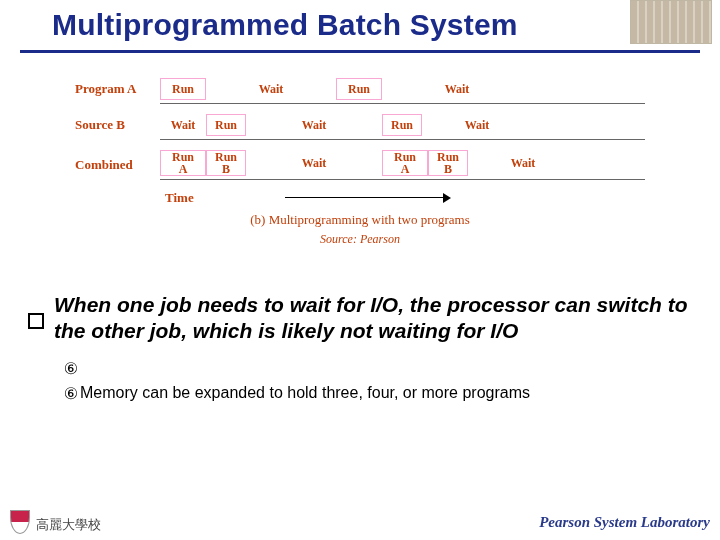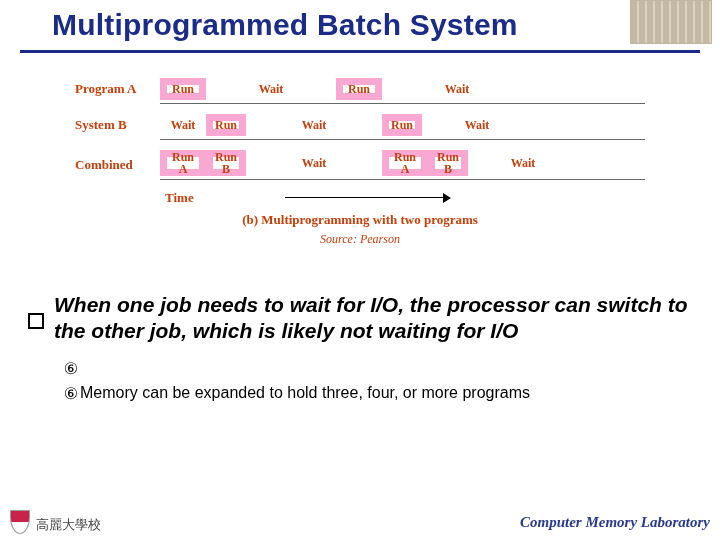--- a/index.html
+++ b/index.html
@@ -73,21 +73,21 @@
   .seg {
     display: flex;
     align-items: center;
     justify-content: center;
     font-weight: bold;
     font-size: 12px;
     height: 22px;
     box-sizing: border-box;
   }
   .seg.box {
-    border: 7px solid #f9a8d4;
+    border: 1px solid #f9a8d4;
   }
   .seg.stack {
     flex-direction: column;
     line-height: 1.0;
     height: 26px;
   }
   .hr-track {
     border-bottom: 1px solid #666;
     position: absolute;
     left: 85px;
@@ -123,21 +123,21 @@
     position: absolute;
     top: 0px;
     left: 158px;
     width: 0; height: 0;
     border-left: 8px solid #000;
     border-top: 5px solid transparent;
     border-bottom: 5px solid transparent;
   }
   .caption {
     text-align: center;
-    font-weight: bold;
+    font-weight: normal;
     font-size: 13px;
     margin-top: 6px;
     font-family: Georgia, "Times New Roman", serif;
   }
   .source {
     text-align: center;
     font-family: Georgia, "Times New Roman", serif;
     font-style: italic;
     font-size: 12px;
     margin-top: 4px;
@@ -228,21 +228,21 @@
       <div class="track">
         <div class="seg box" style="width:46px">Run</div>
         <div class="seg" style="width:130px">Wait</div>
         <div class="seg box" style="width:46px">Run</div>
         <div class="seg" style="width:150px">Wait</div>
       </div>
       <div class="hr-track" style="top:24px"></div>
     </div>
 
     <div class="row" style="position:relative;">
-      <div class="rlabel">System B</div>
+      <div class="rlabel">Source B</div>
       <div class="track">
         <div class="seg" style="width:46px">Wait</div>
         <div class="seg box" style="width:40px">Run</div>
         <div class="seg" style="width:136px">Wait</div>
         <div class="seg box" style="width:40px">Run</div>
         <div class="seg" style="width:110px">Wait</div>
       </div>
       <div class="hr-track" style="top:24px"></div>
     </div>
 
@@ -297,16 +297,16 @@
         <div>Memory can be expanded to hold three, four, or more programs</div>
       </div>
     </div>
   </div>
 
   <div class="footer">
     <div class="footer-left">
       <div class="logo-shield"></div>
       <span>高麗大學校</span>
     </div>
-    <div class="footer-right">Computer Memory Laboratory</div>
+    <div class="footer-right">Pearson System Laboratory</div>
   </div>
 
 </div>
 
 </body></html>

